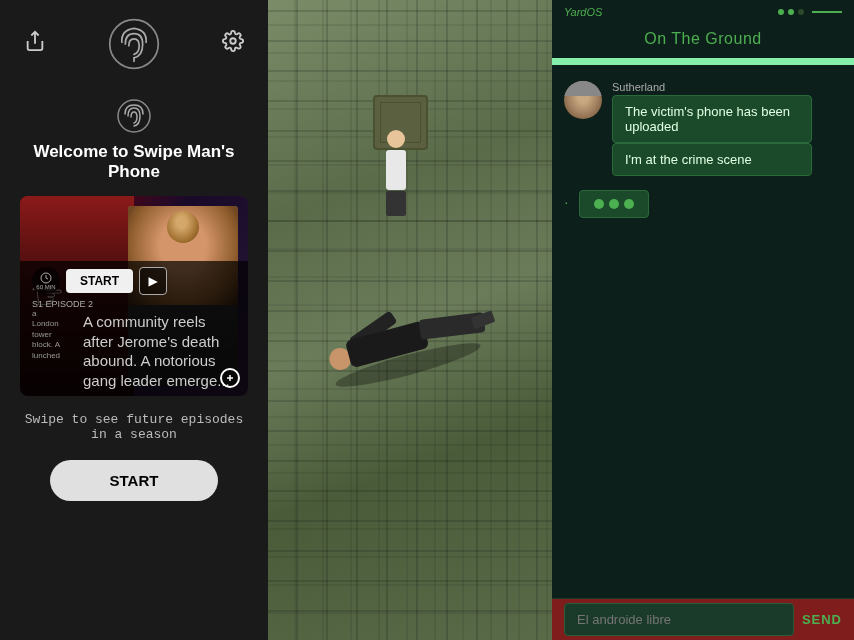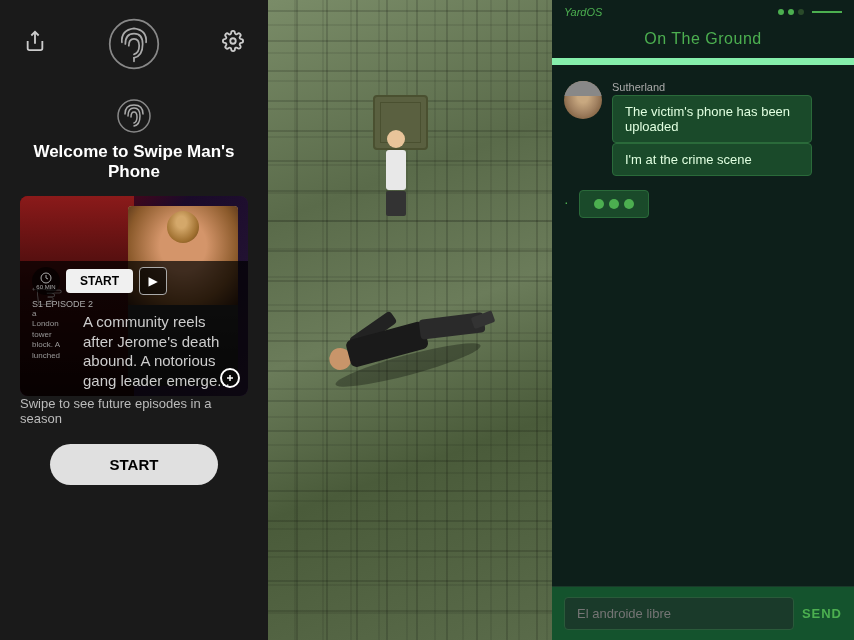--- a/index.html
+++ b/index.html
@@ -190,23 +190,24 @@
       border: 2px solid white;
       border-radius: 50%;
       display: flex;
       align-items: center;
       justify-content: center;
     }
 
     .swipe-hint {
       color: #bbbbbb;
       font-size: 13px;
-      text-align: left;
-      margin-top: 0;
+      text-align: center;
+      margin-top: 16px;
       padding: 0 20px;
+      font-family: Liberation Mono, monospace;
     }
 
     .next-btn {
       background: #e0e0e0;
       color: #000;
       border: none;
       border-radius: 24px;
       padding: 12px 60px;
       font-size: 15px;
       font-weight: 600;
@@ -455,23 +456,23 @@
     }
 
     .bullet-indicator {
       color: #4CAF50;
       font-size: 14px;
       margin-top: 4px;
       flex-shrink: 0;
     }
 
     .chat-input-bar {
-      background: #14532d;
+      background: #7f1d1d;
       border-top: 1px solid #1a3a2a;
-      padding: 10px 12px;
+      padding: 4px 12px;
       display: flex;
       align-items: center;
       gap: 8px;
     }
 
     .chat-input {
       flex: 1;
       background: #1a3a2a;
       border: 1px solid #2a5a3a;
       border-radius: 4px;

